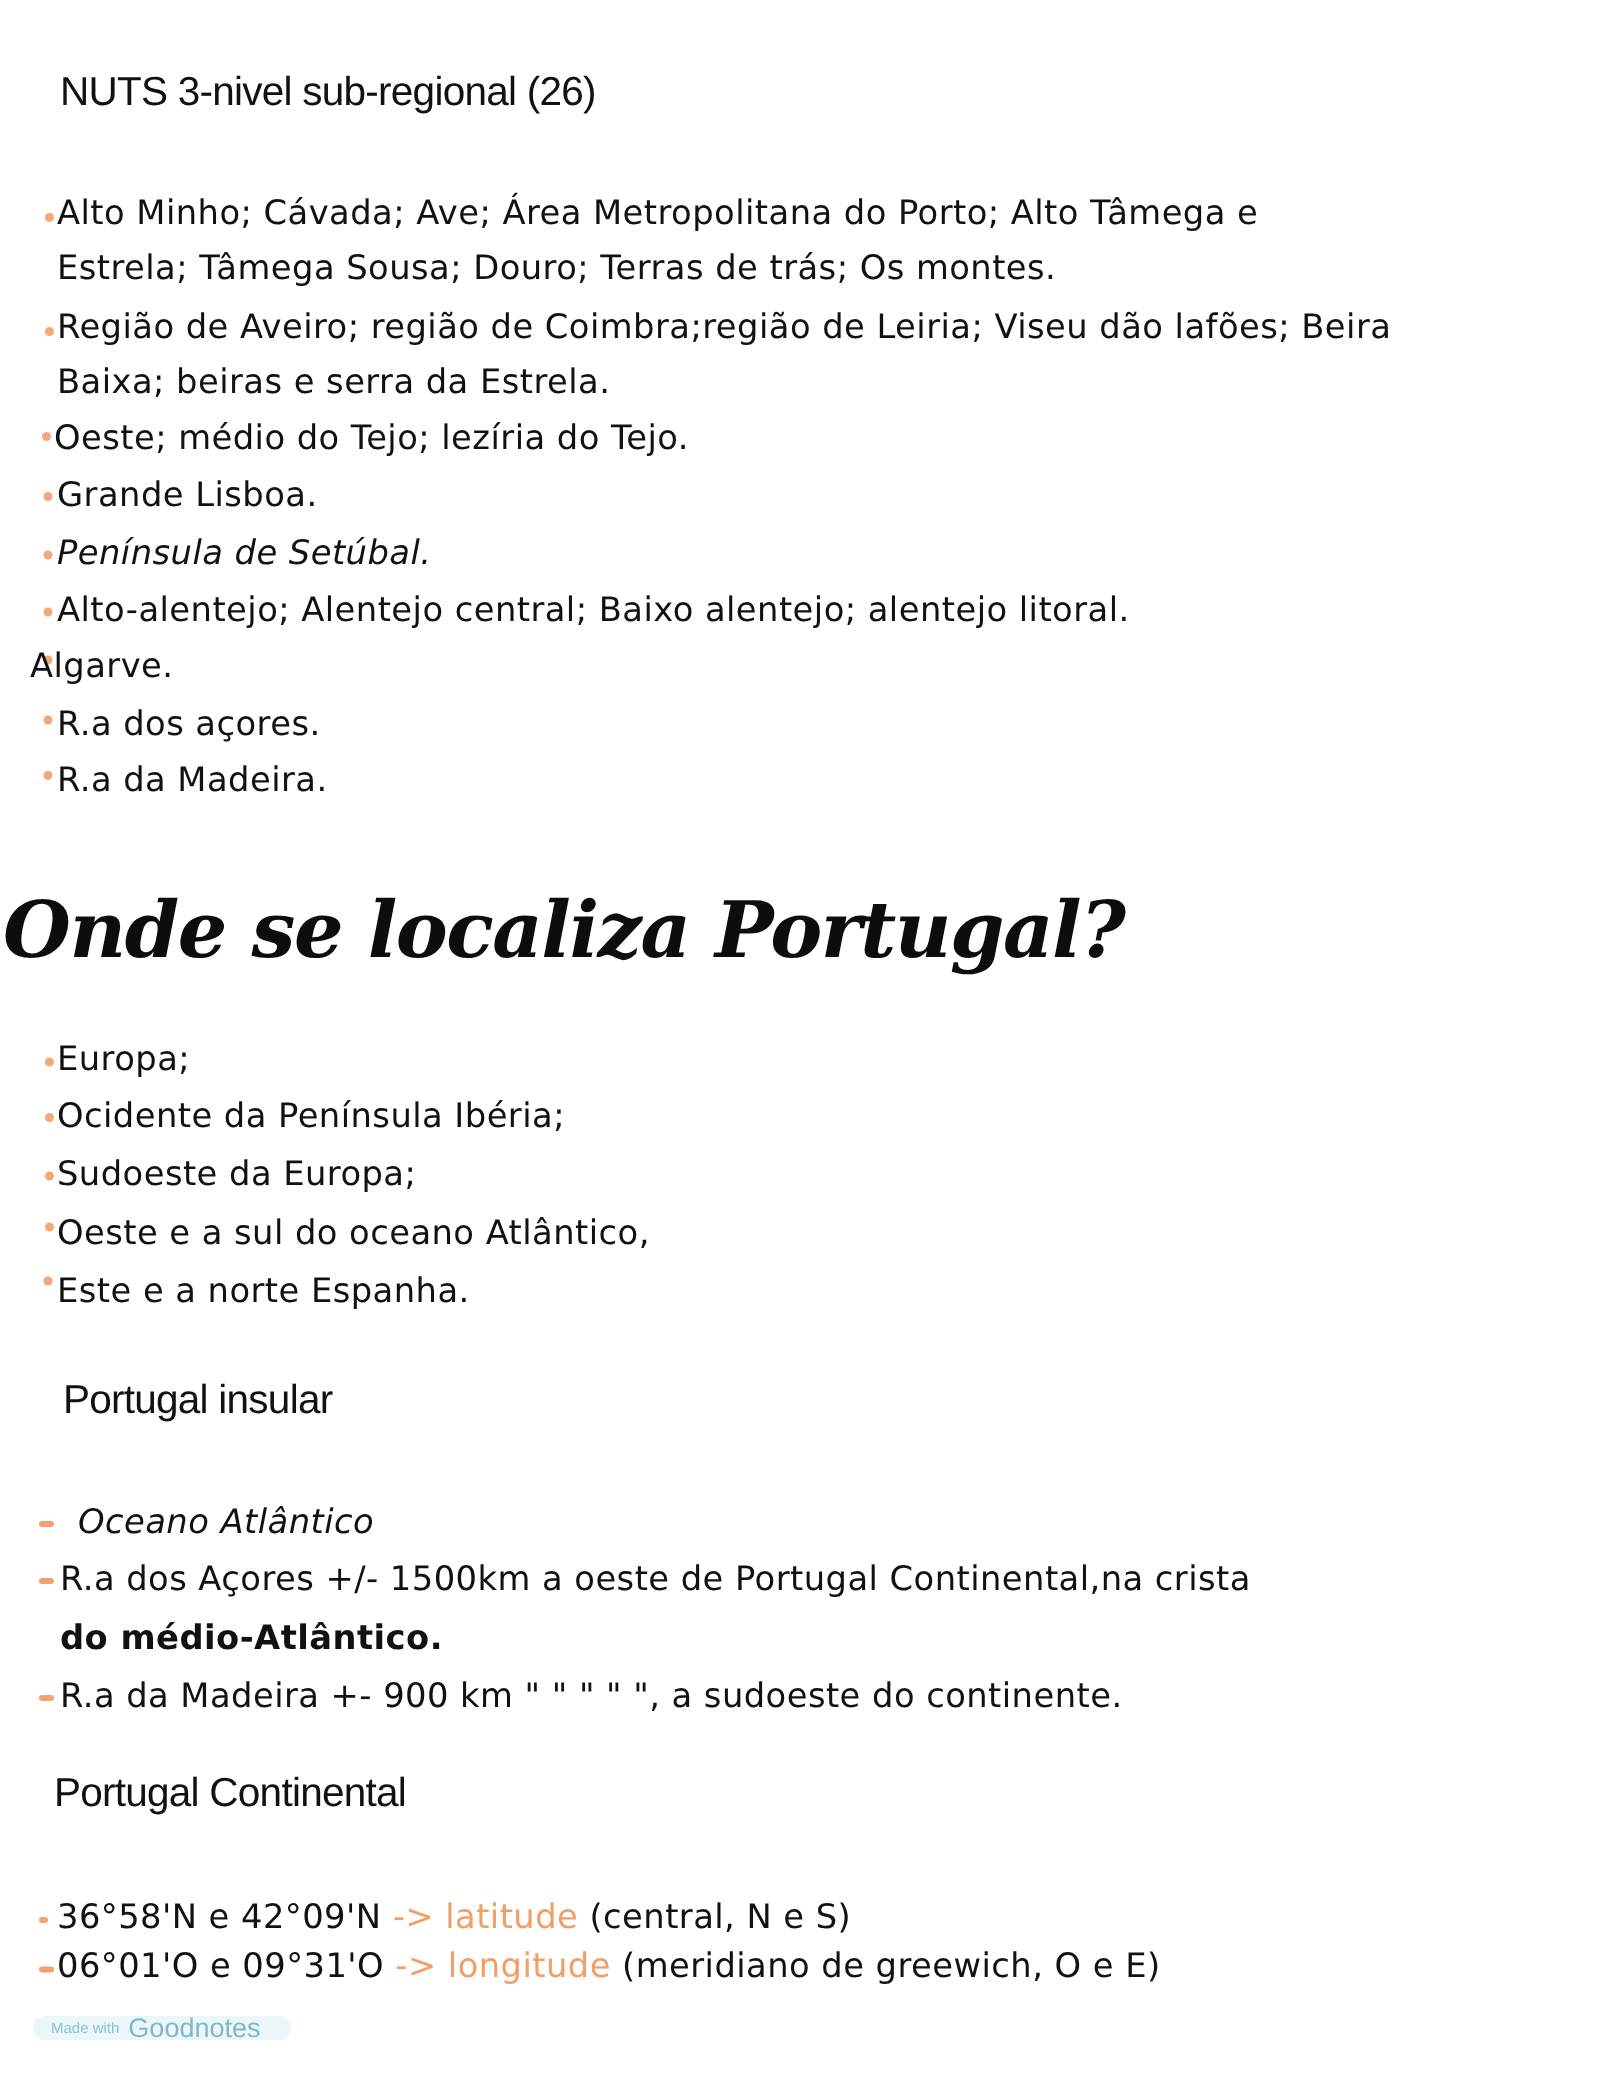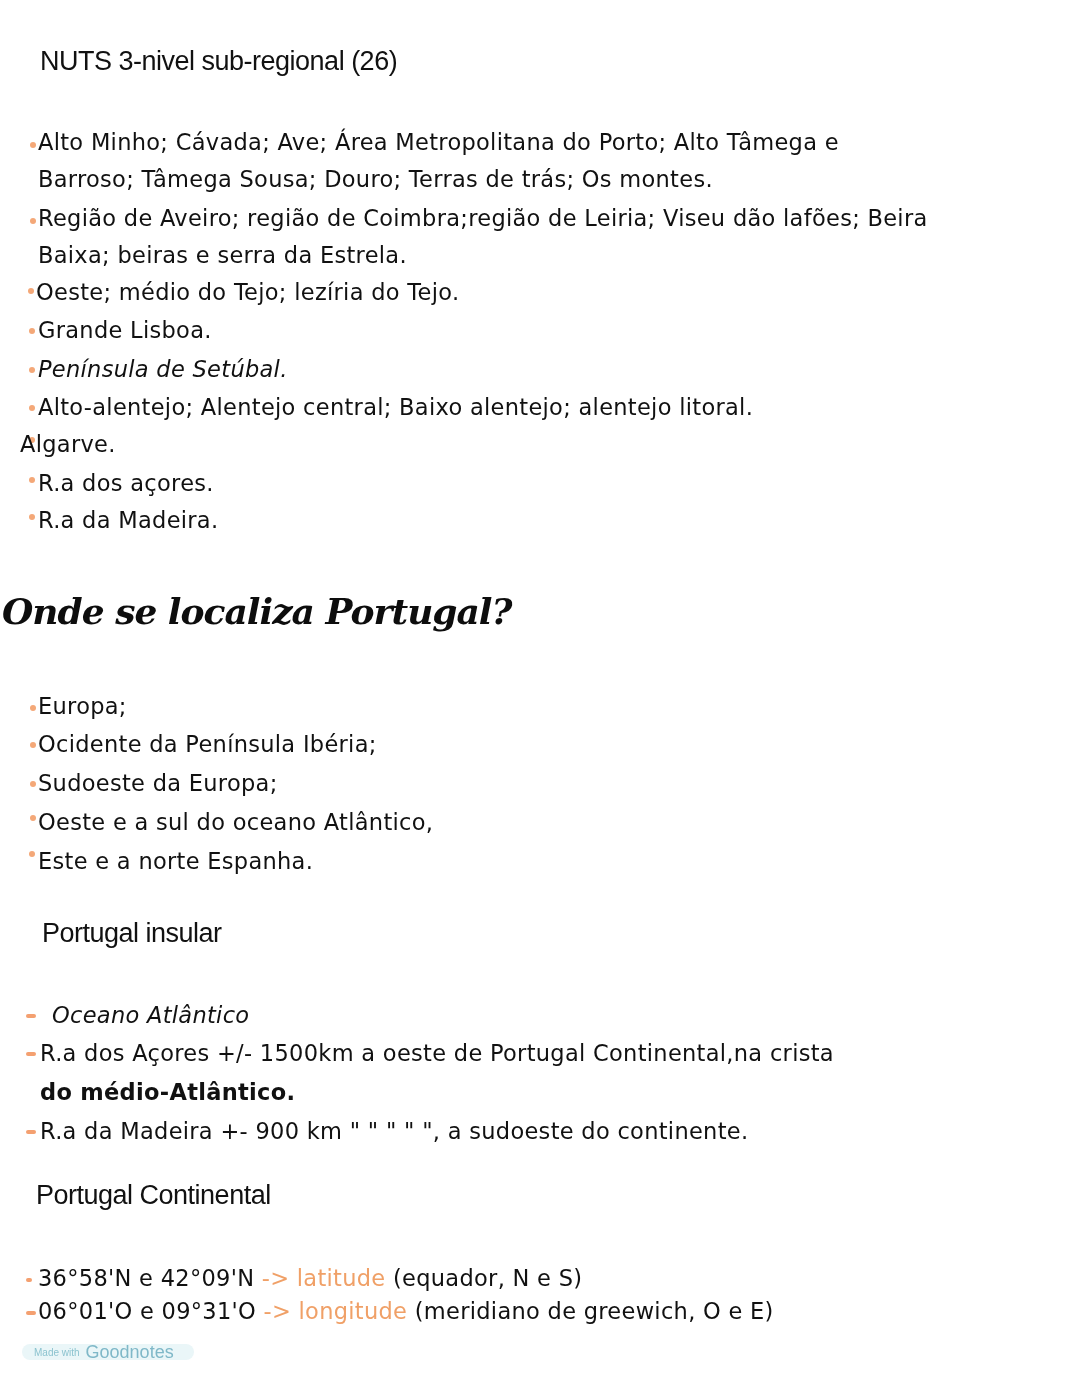--- a/index.html
+++ b/index.html
@@ -28,21 +28,21 @@
       position: absolute; width: 6px; height: 6px; border-radius: 50%;
       background: #f4a878;
     }
     .bullet-dash {
       position: absolute; width: 10px; height: 4px; border-radius: 2px;
       background: #f4a070;
     }
     .script-title {
       position: absolute; left: 2px; top: 590px;
       font-family: "DejaVu Serif", serif; font-style: italic; font-weight: bold;
-      font-size: 36px; letter-spacing: -1px; color: #0d0d0d; white-space: nowrap;
+      font-size: 52px; letter-spacing: -1px; color: #0d0d0d; white-space: nowrap;
     }
     .orange { color: #f0a067; }
     .badge {
       position: absolute; left: 22px; top: 1344px; height: 16px; width: 172px;
       background: #eaf6f8; border-radius: 15px;
       display: flex; align-items: center; gap: 6px; padding-left: 12px; box-sizing: border-box;
     }
     .badge .small { font-size: 10px; color: #8cc3cf; font-family: "Liberation Sans", sans-serif; }
     .badge .big { font-size: 18px; color: #7fb8c8; font-family: "Liberation Sans", sans-serif; }
   </style>
@@ -50,21 +50,21 @@
 <body>
 
 <div class="highlight-heading" style="left:40px; top:48px;">
   <div class="bg"></div>
   <span class="t">NUTS 3-nivel sub-regional (26)</span>
 </div>
 
 <div>
   <span class="bullet-dot" style="left:30px; top:142px;"></span>
   <div class="line" style="left:38px; top:131px;">Alto Minho; Cávada; Ave; Área Metropolitana do Porto; Alto Tâmega e</div>
-  <div class="line" style="left:38px; top:168px;">Barroso; Tâmega Sousa; Douro; Terras de trás; Os montes.</div>
+  <div class="line" style="left:38px; top:168px;">Estrela; Tâmega Sousa; Douro; Terras de trás; Os montes.</div>
 
   <span class="bullet-dot" style="left:30px; top:218px;"></span>
   <div class="line" style="left:38px; top:207px;">Região de Aveiro; região de Coimbra;região de Leiria; Viseu dão lafões; Beira</div>
   <div class="line" style="left:38px; top:244px;">Baixa; beiras e serra da Estrela.</div>
 
   <span class="bullet-dot" style="left:28px; top:288px;"></span>
   <div class="line" style="left:36px; top:281px;">Oeste; médio do Tejo; lezíria do Tejo.</div>
 
   <span class="bullet-dot" style="left:29px; top:328px;"></span>
   <div class="line" style="left:38px; top:319px;">Grande Lisboa.</div>
@@ -125,21 +125,21 @@
   <div class="bg"></div>
   <span class="t">Portugal Continental</span>
 </div>
 
 <div>
   <span class="bullet-dash" style="left:26px; top:1278px; width:6px;"></span>
   <div class="line" style="left:38px; top:1267px;">
     <span>36°58'N e 42°09'N</span>
     <span class="orange">-&gt;</span>
     <span class="orange">latitude</span>
-    <span>(equador, N e S)</span>
+    <span>(central, N e S)</span>
   </div>
 
   <span class="bullet-dash" style="left:26px; top:1311px;"></span>
   <div class="line" style="left:38px; top:1300px;">
     <span>06°01'O e 09°31'O</span>
     <span class="orange">-&gt;</span>
     <span class="orange">longitude</span>
     <span>(meridiano de greewich, O e E)</span>
   </div>
 </div>

